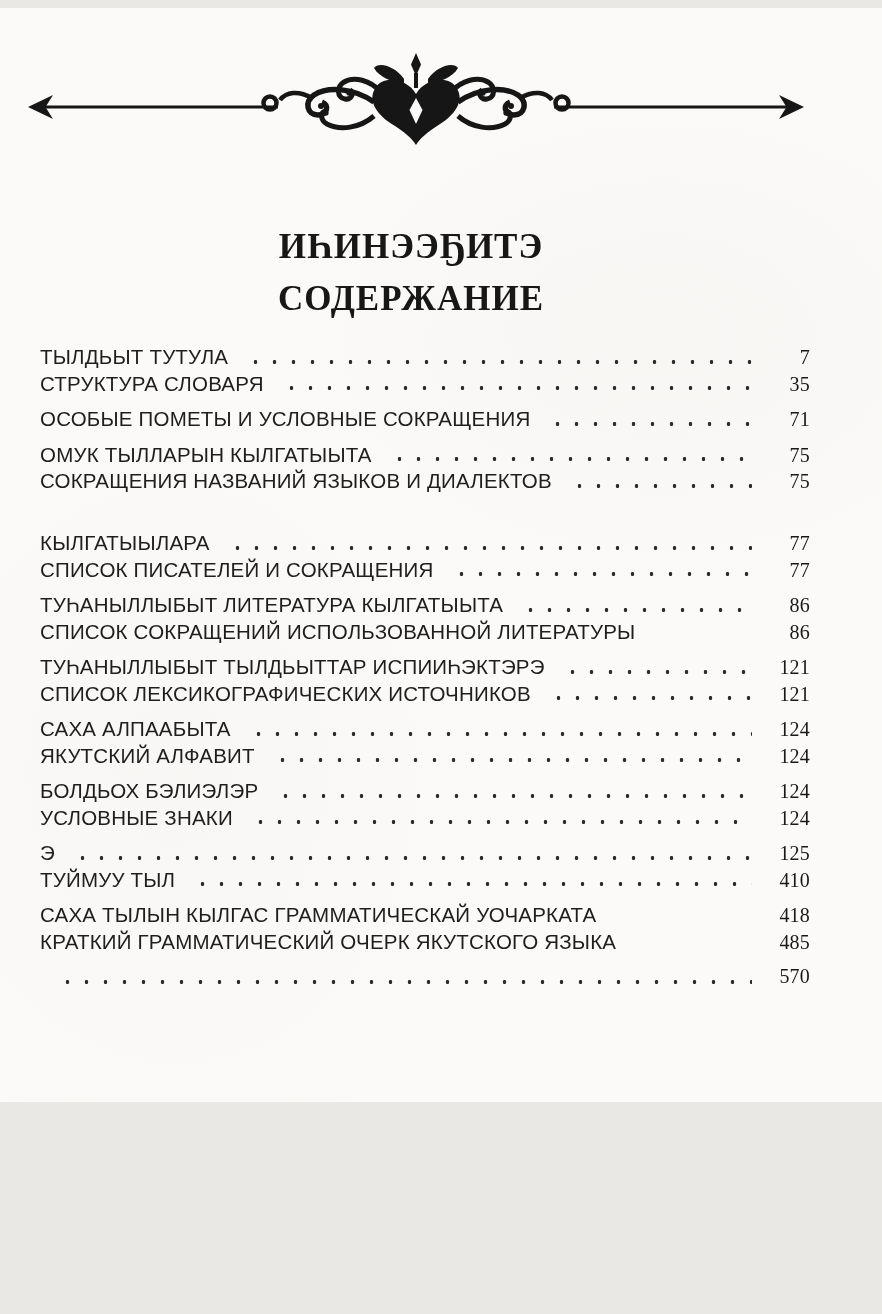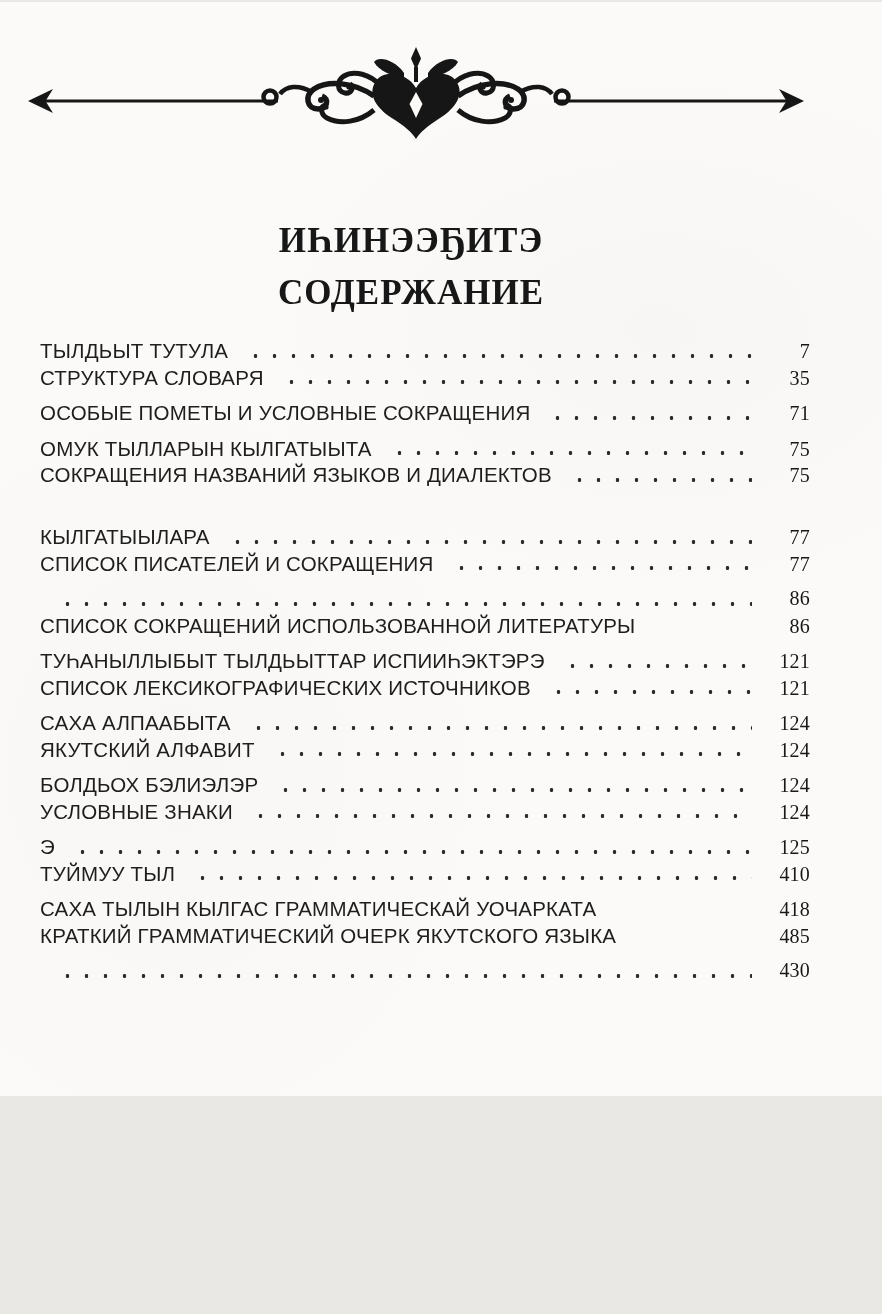--- a/index.html
+++ b/index.html
@@ -1,21 +1,21 @@
 <!DOCTYPE html>
 <html><head>
 <meta charset="utf-8">
 <style>
   * { box-sizing: border-box; }
   html, body { margin: 0; padding: 0; background: #e9e8e5; }
   .page {
     position: relative;
     width: 882px;
     height: 1094px;
-    margin: 2px auto;
+    margin: 8px auto;
     background:
       radial-gradient(ellipse 600px 400px at 75% 30%, rgba(180,175,165,0.05), transparent 70%),
       radial-gradient(ellipse 500px 600px at 20% 70%, rgba(180,175,165,0.04), transparent 70%),
       #fbfaf8;
     color: #1f1f1f;
     overflow: hidden;
     font-family: "Liberation Sans", sans-serif;
   }
   .ornament {
     position: absolute;
@@ -164,20 +164,21 @@
           <span class="toc-page">77</span>
         </div>
         <div class="toc-row">
           <span class="toc-text">СПИСОК ПИСАТЕЛЕЙ И СОКРАЩЕНИЯ</span>
           <span class="leader dots"></span>
           <span class="toc-page">77</span>
         </div>
       </div>
       <div class="toc-group">
         <div class="toc-row">
+          <span class="toc-text">ТУҺАНЫЛЛЫБЫТ ЛИТЕРАТУРА КЫЛГАТЫЫТА</span>
           <span class="leader dots"></span>
           <span class="toc-page">86</span>
         </div>
         <div class="toc-row">
           <span class="toc-text">СПИСОК СОКРАЩЕНИЙ ИСПОЛЬЗОВАННОЙ ЛИТЕРАТУРЫ</span>
           <span class="leader"></span>
           <span class="toc-page">86</span>
         </div>
       </div>
       <div class="toc-group">
@@ -236,19 +237,19 @@
         </div>
         <div class="toc-row">
           <span class="toc-text">КРАТКИЙ ГРАММАТИЧЕСКИЙ ОЧЕРК ЯКУТСКОГО ЯЗЫКА</span>
           <span class="leader"></span>
           <span class="toc-page">485</span>
         </div>
       </div>
       <div class="toc-group">
         <div class="toc-row">
           <span class="leader dots"></span>
-          <span class="toc-page">430</span>
+          <span class="toc-page">570</span>
         </div>
       </div>
     </div>
 
   <div class="folio">575</div>
 </div>
 
 </body></html>

